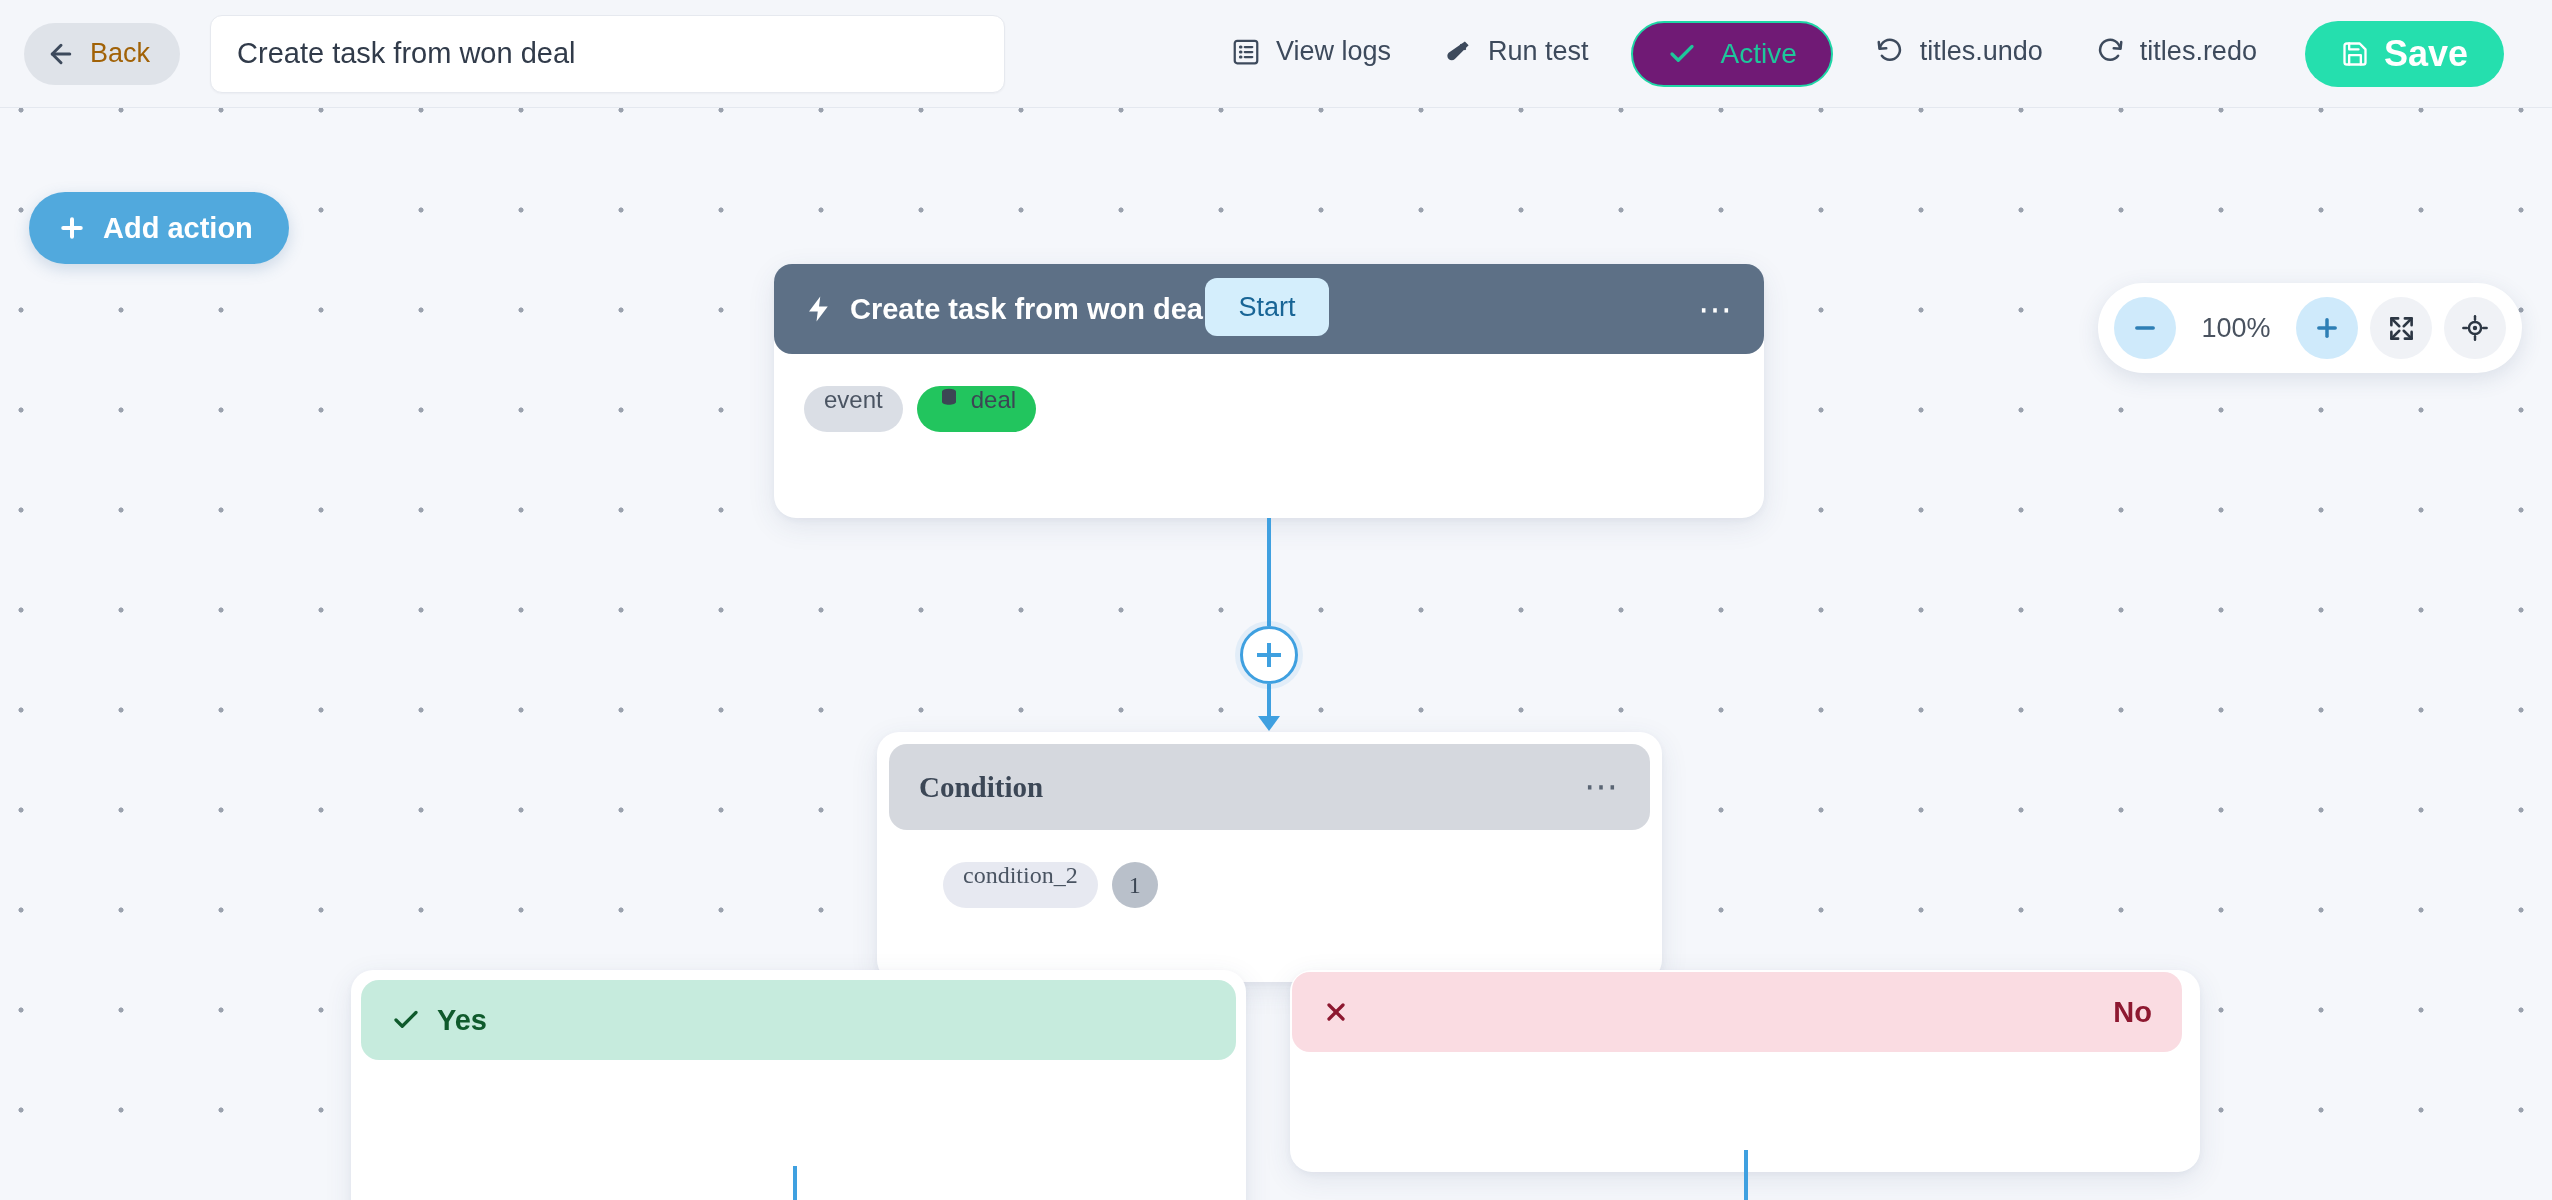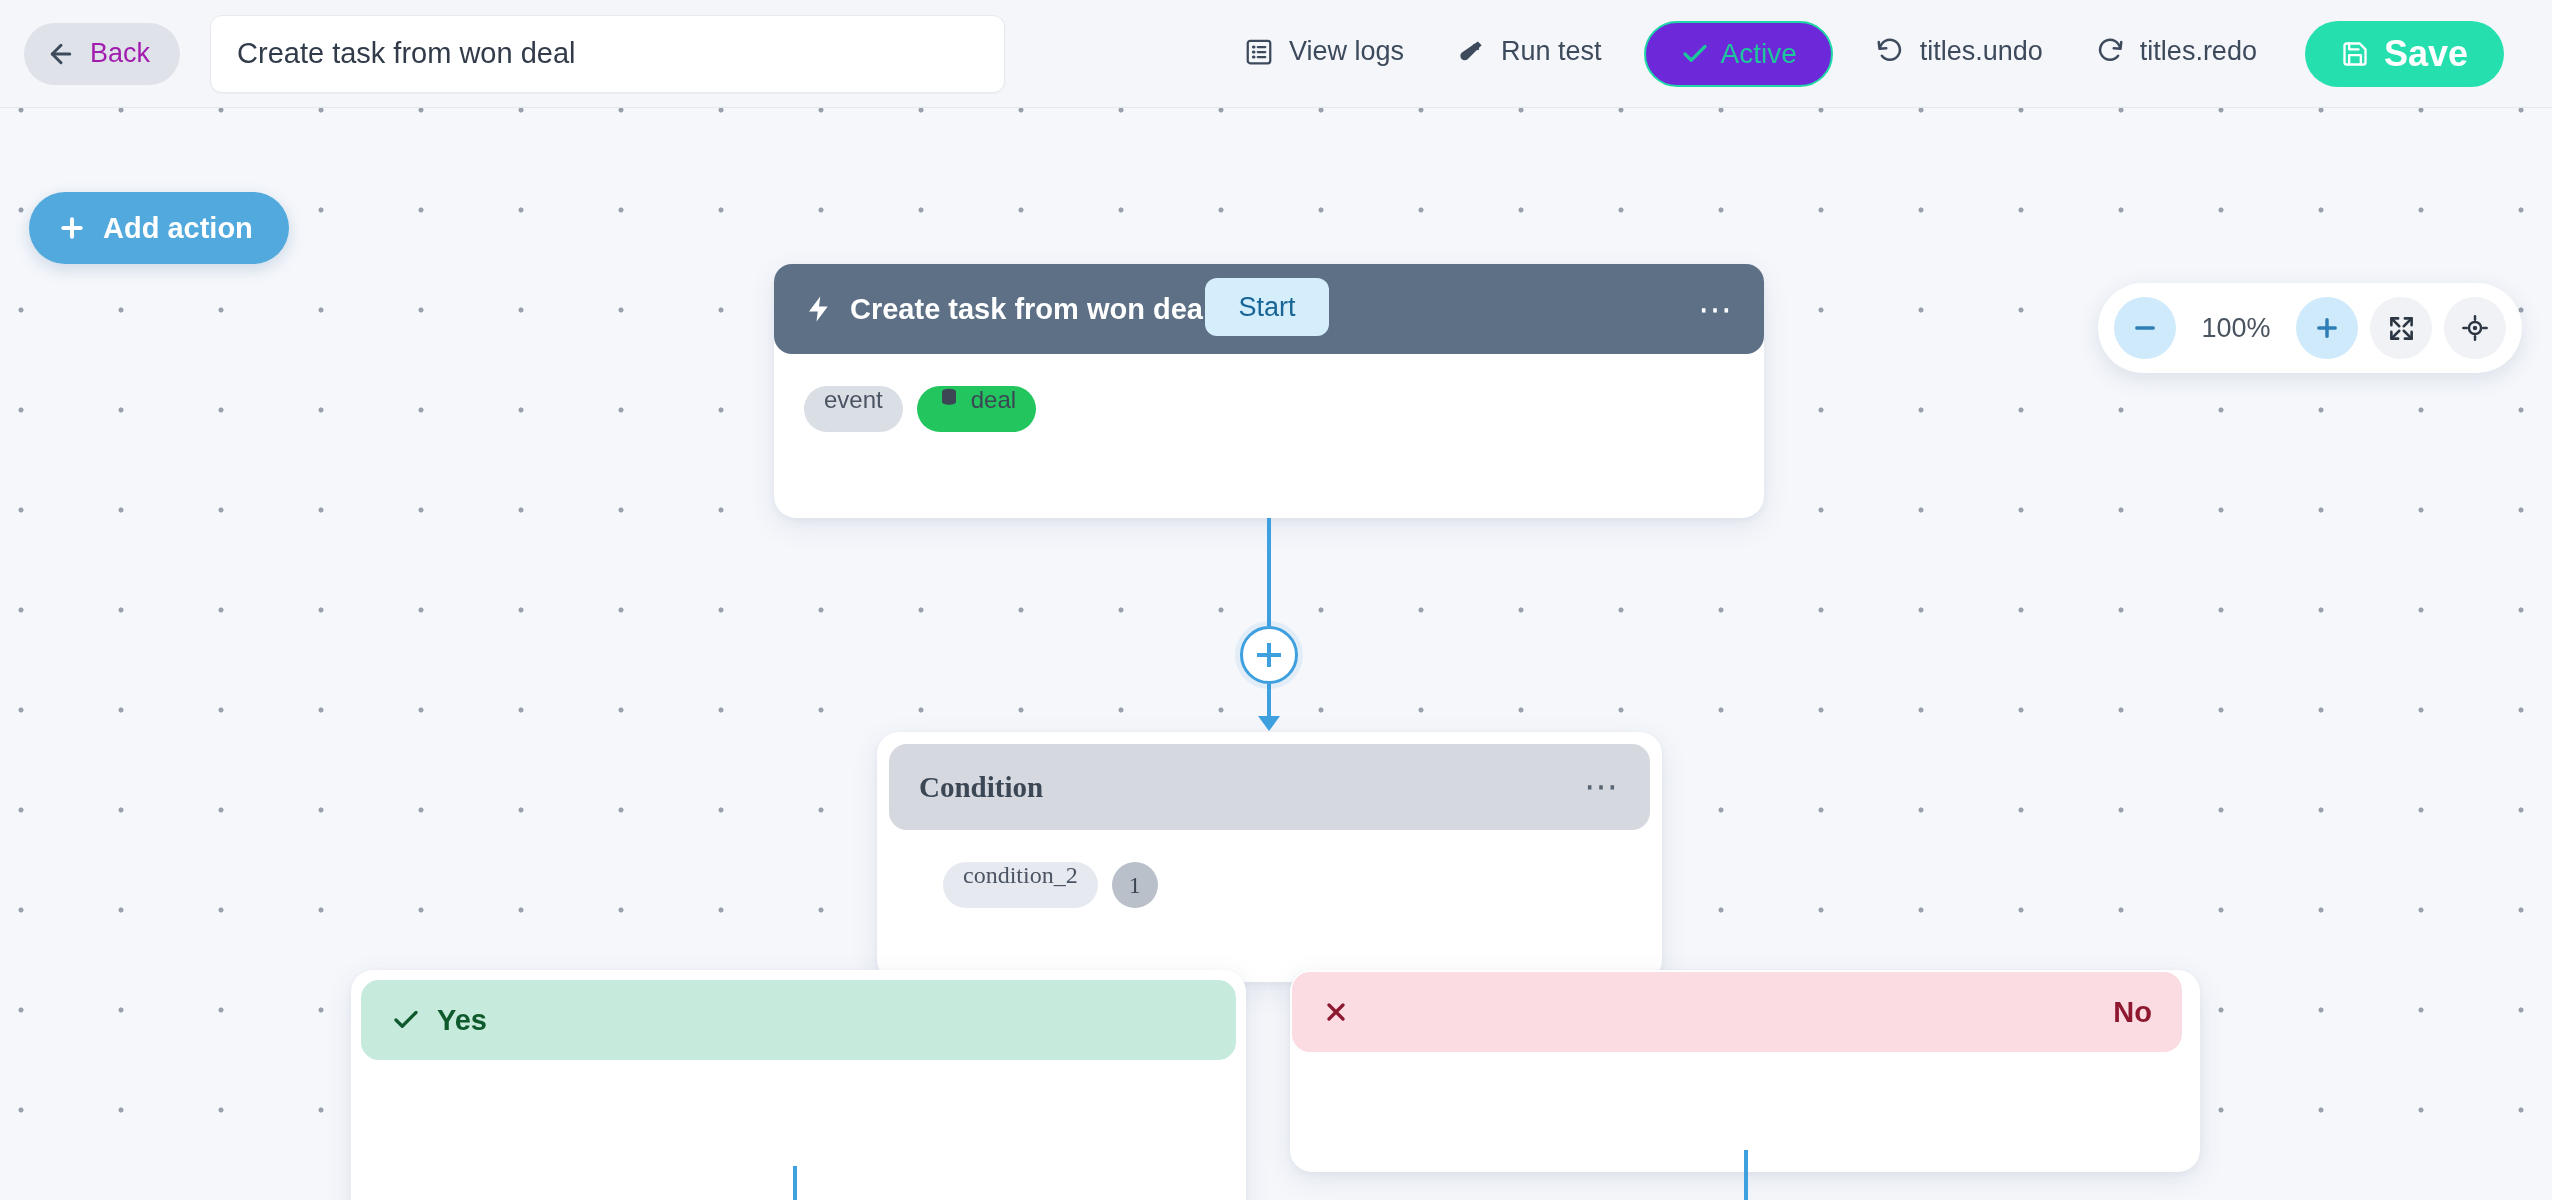--- a/index.html
+++ b/index.html
@@ -32,21 +32,21 @@
     border-radius: 31px;
     background: #dfe3e9;
     display: flex;
     align-items: center;
     gap: 14px;
     cursor: pointer;
     border: none;
   }
   .back-button .lbl {
     font-size: 27px;
-    color: #a21caf;
+    color: #a16207;
   }
   .back-arrow-icon { display: flex; align-items: center; }
 
   .title-input {
     margin-left: 30px;
     width: 795px;
     height: 78px;
     border-radius: 12px;
     background: #ffffff;
     border: 1px solid #e6e9ef;
@@ -76,27 +76,27 @@
     border: none;
     font-size: 27px;
     color: #3d4a5c;
     font-family: "Liberation Sans", sans-serif;
     white-space: nowrap;
   }
 
   .active-pill {
     display: flex;
     align-items: center;
-    gap: 11px;
+    gap: 24px;
     height: 66px;
     padding: 0 34px;
     margin: 0 16px;
     border-radius: 33px;
     border: 2px solid #1fd6a6;
-    background: #6d28d9;
+    background: #701a75;
     cursor: pointer;
     font-size: 28px;
     color: #1ec69b;
     font-family: "Liberation Sans", sans-serif;
     white-space: nowrap;
   }
 
   .save-button {
     display: flex;
     align-items: center;

